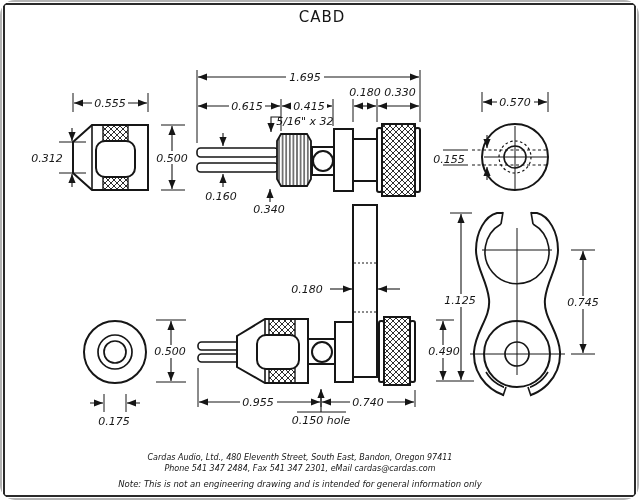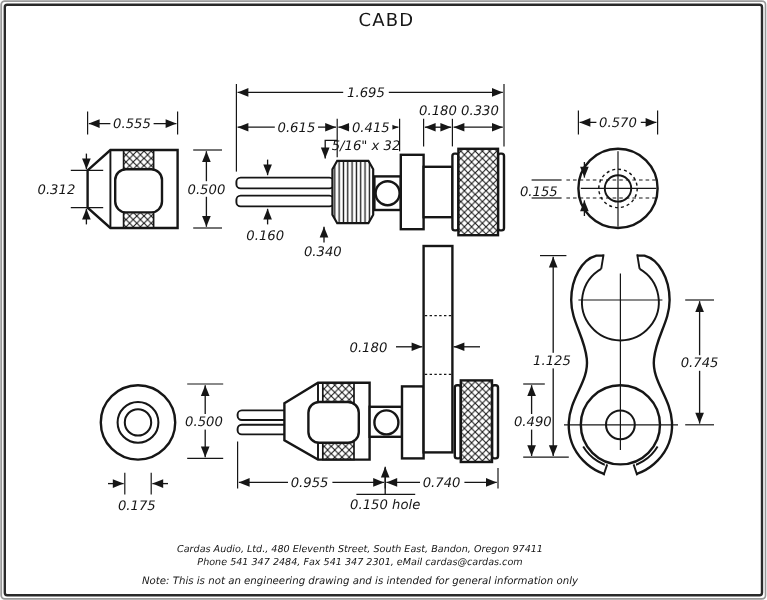--- a/index.html
+++ b/index.html
@@ -1,17 +1,17 @@
 <!DOCTYPE html>
 <html><head>
 <meta charset="utf-8">
 <style>
   html,body{margin:0;padding:0;background:#fff;}
   .page{position:relative;width:639px;height:500px;background:#fff;overflow:hidden;
-        font-family:"DejaVu Sans",sans-serif;}
+        font-family:"DejaVu Sans",sans-serif;border-radius:15px;}
   svg text{font-family:"DejaVu Sans",sans-serif;font-style:italic;fill:#161616;}
   .dimtxt{font-size:11px;}
   .titletxt{font-size:15px;font-style:normal;letter-spacing:1px;}
   .foottxt{font-size:8px;}
   .notetxt{font-size:8.5px;}
   .ol{stroke:#161616;stroke-width:2;fill:#fff;}
   .ol1{stroke:#161616;stroke-width:1.6;fill:none;}
   .dim{stroke:#161616;stroke-width:1.1;fill:none;}
   .ext{stroke:#161616;stroke-width:1;fill:none;}
   .lblbg{fill:#fff;stroke:none;}

